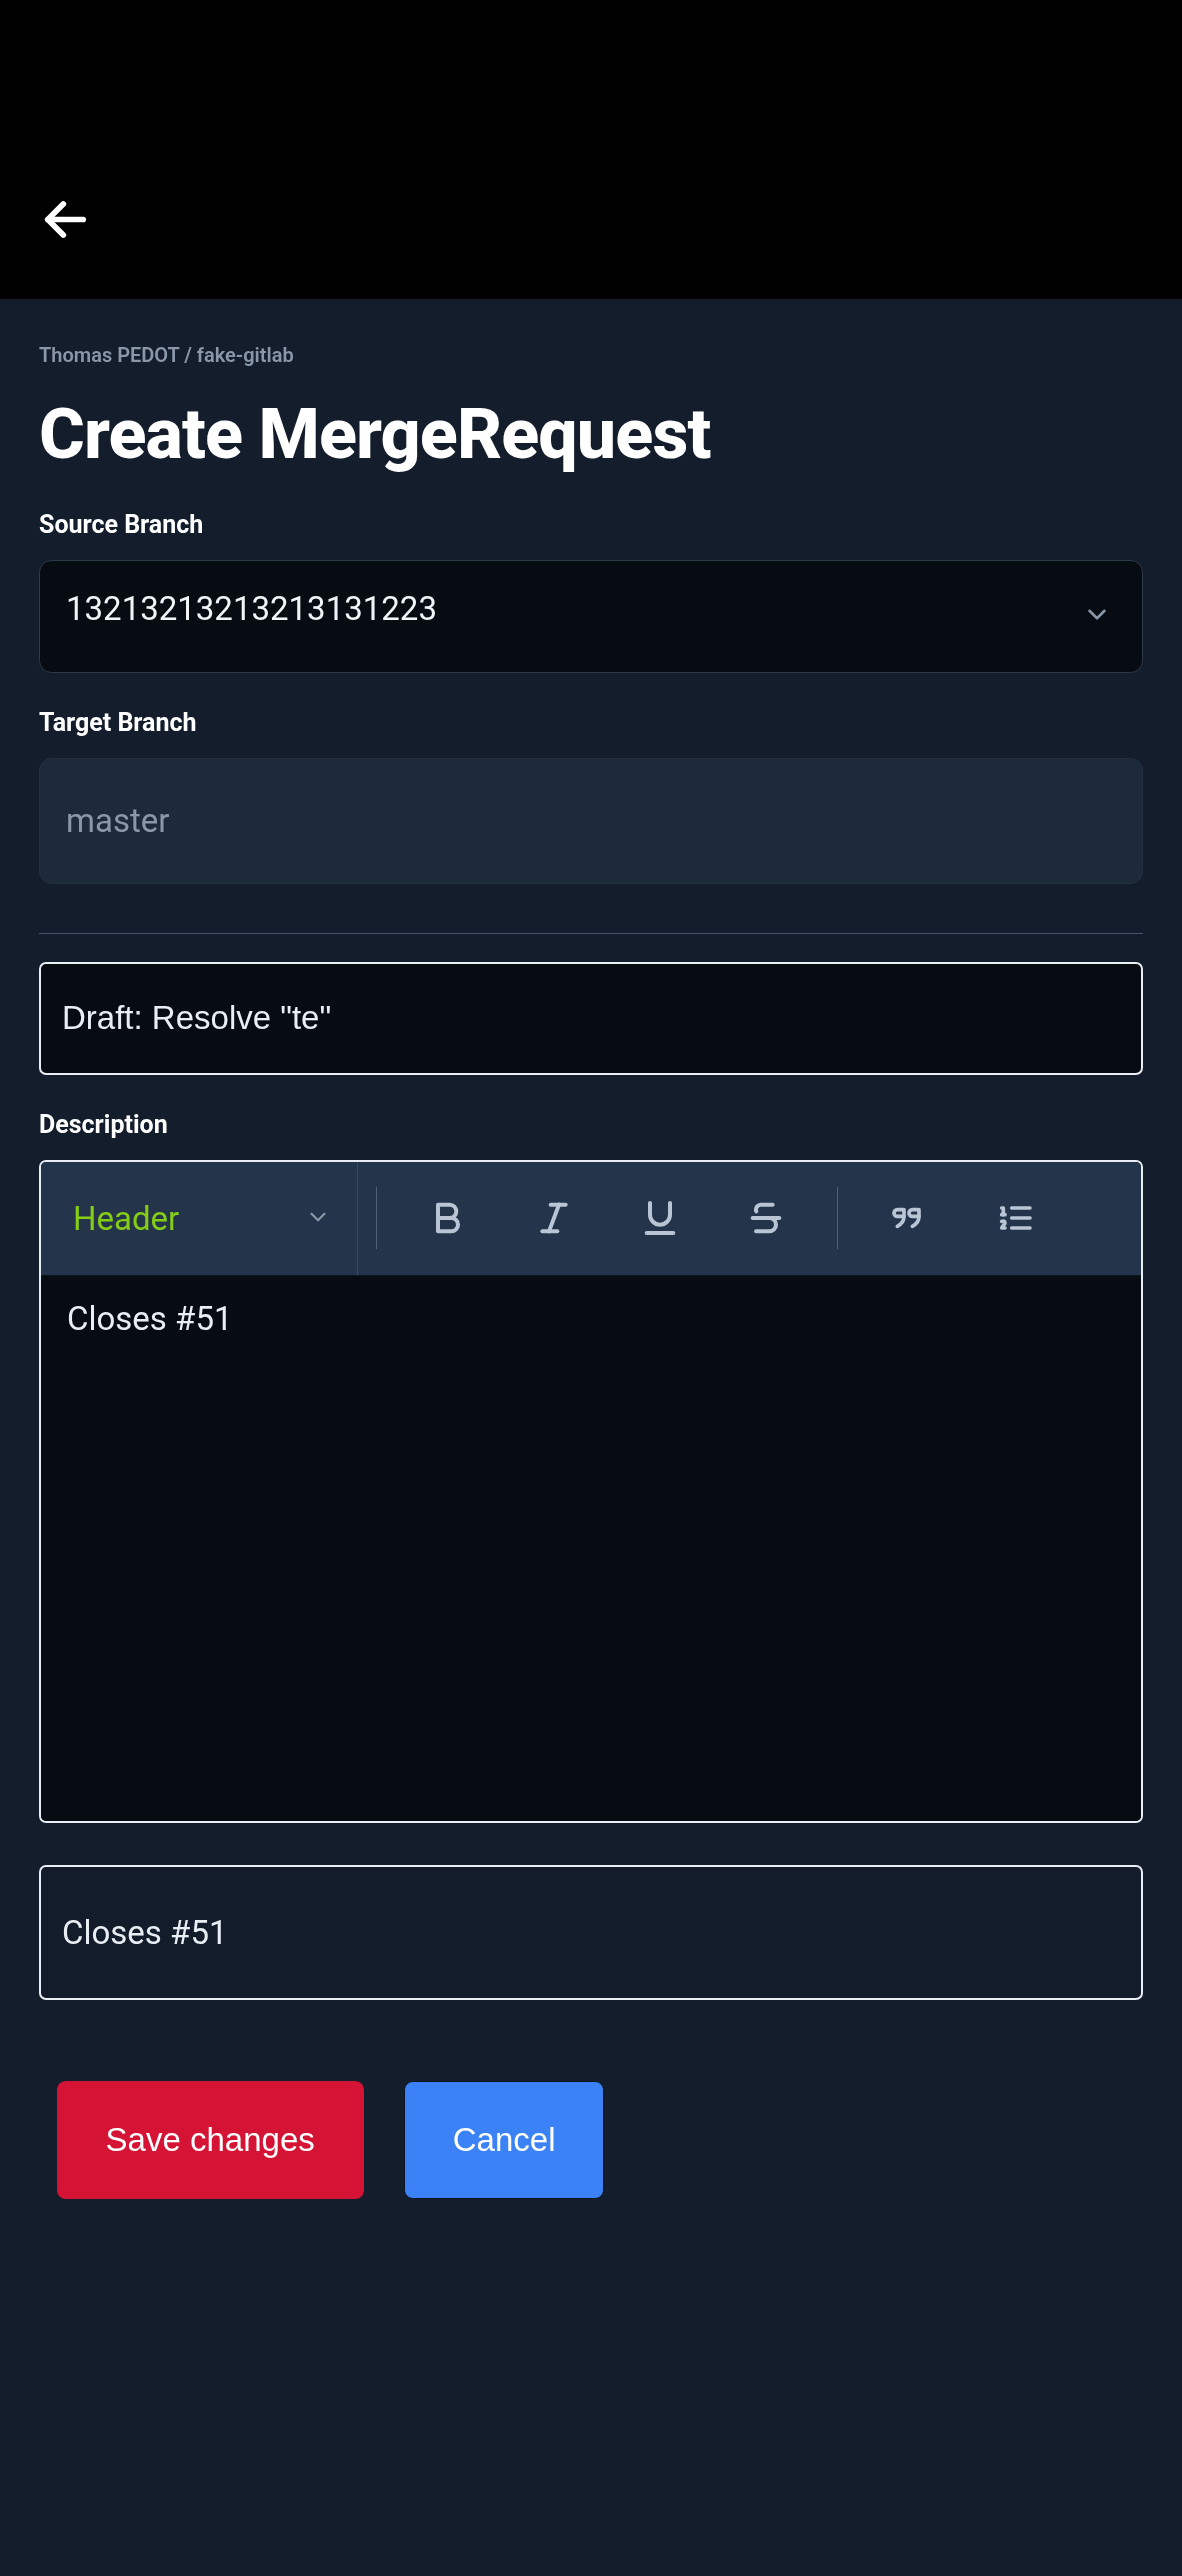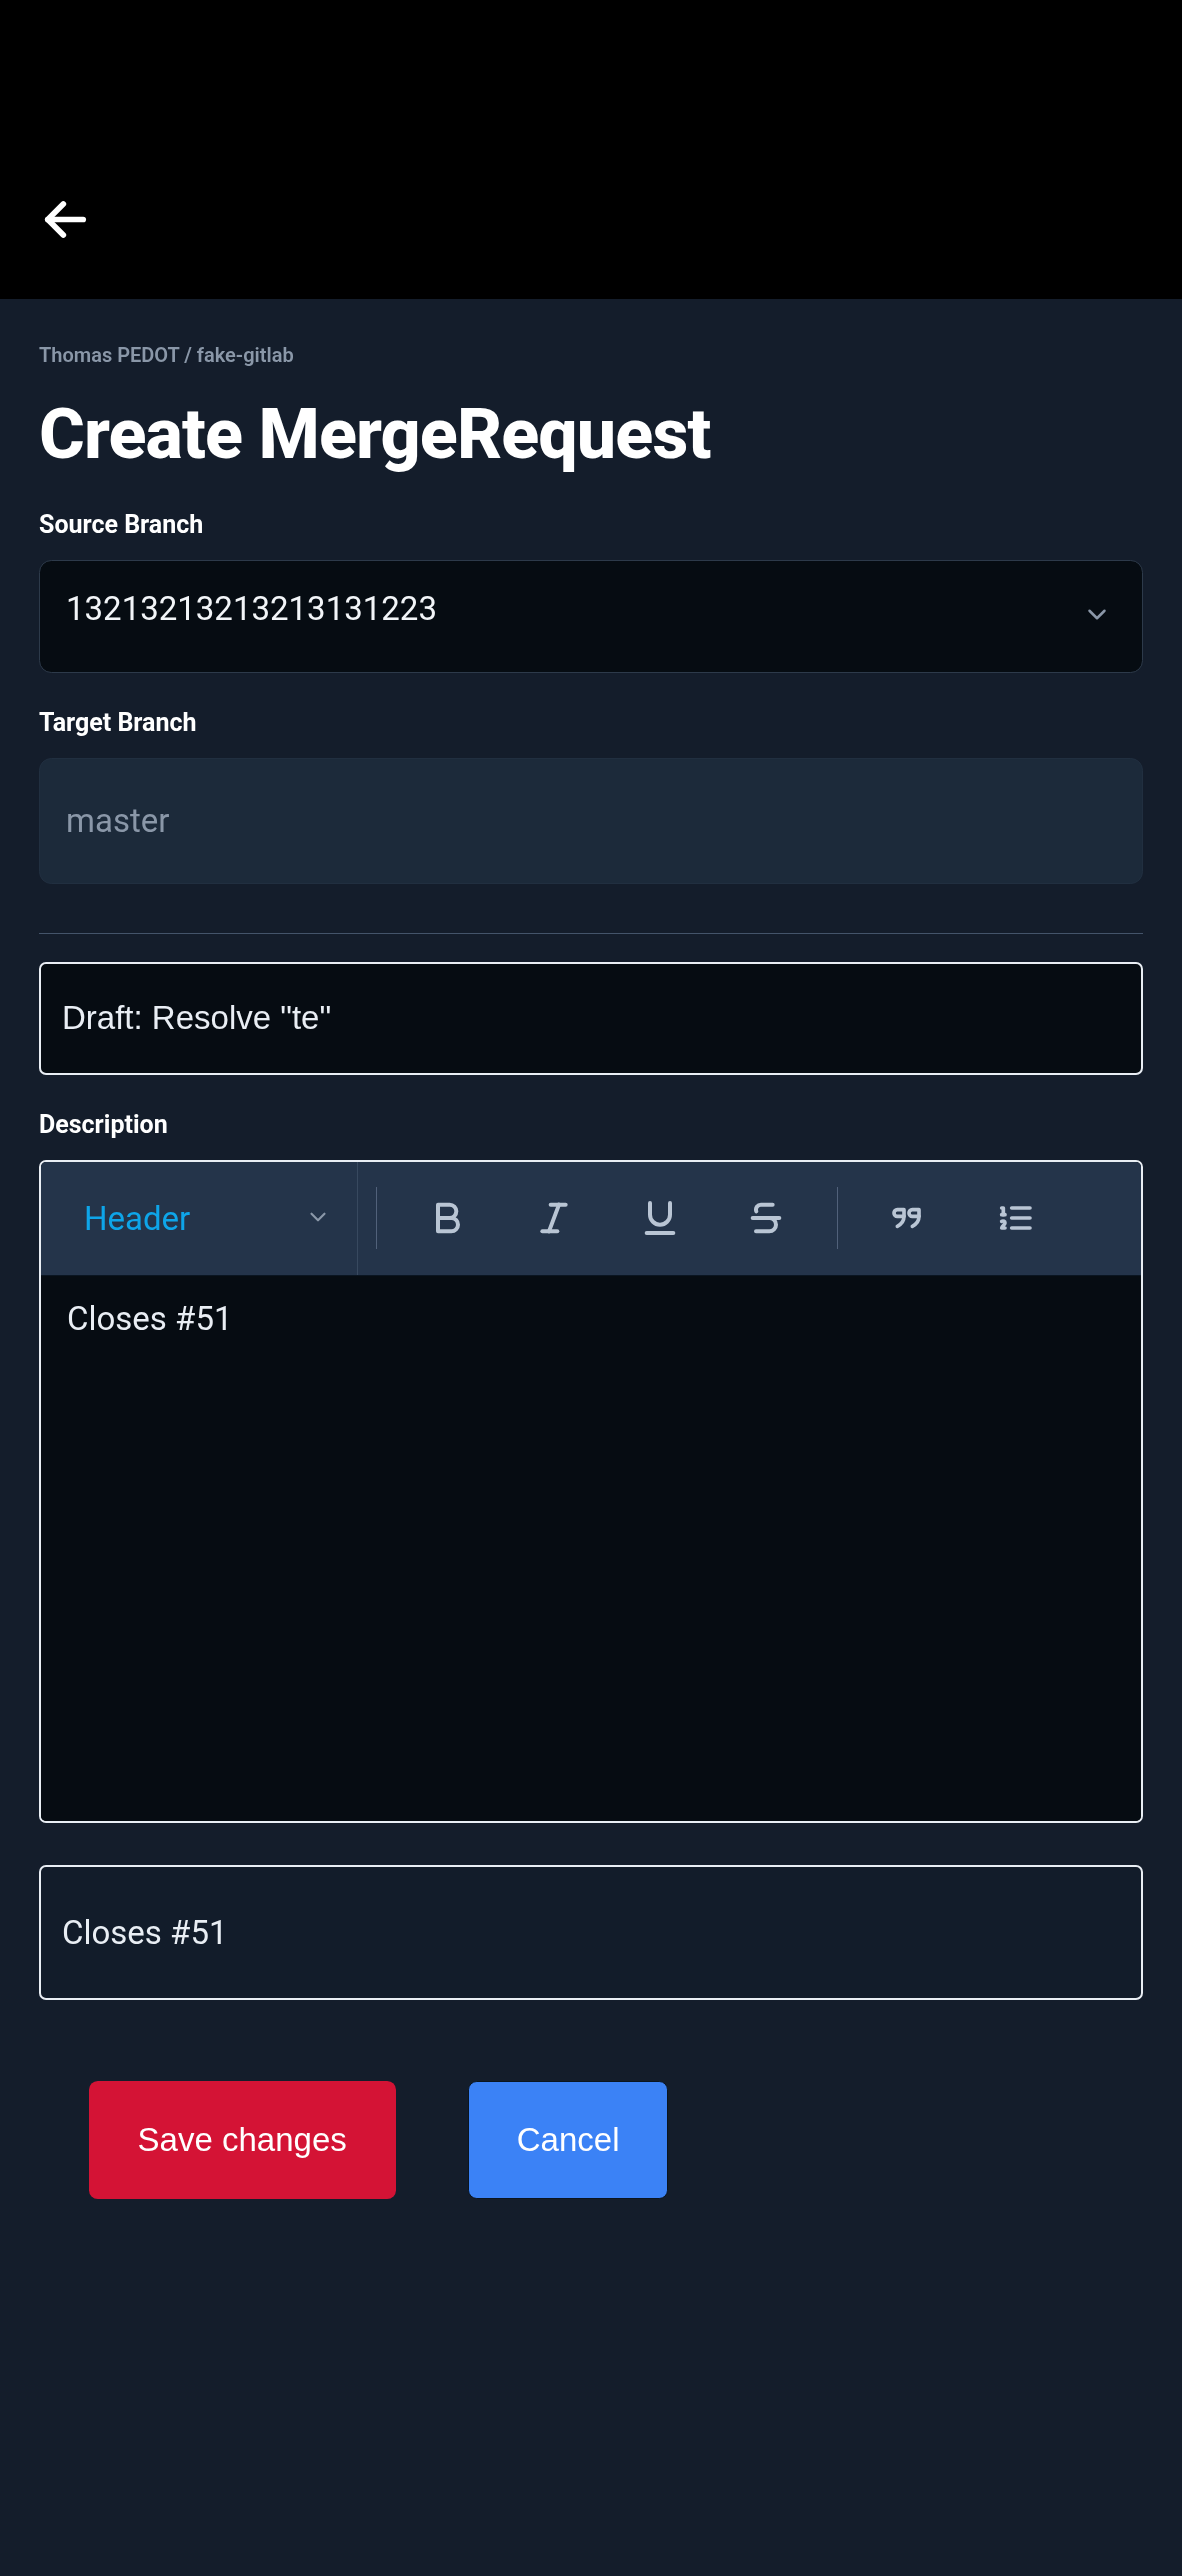--- a/index.html
+++ b/index.html
@@ -115,22 +115,22 @@
     height: 114px;
     border-bottom: 1.8px solid #0a1521;
     padding: 0 21px 0 0;
   }
   .header-select {
     width: 317px;
     height: 100%;
     display: flex;
     align-items: center;
     justify-content: space-between;
-    padding: 0 26px 0 43px;
-    color: #0ea5e9;
+    padding: 0 26px 0 32px;
+    color: #84cc16;
     font-size: 33px;
     border-right: 1.8px solid #38495f;
   }
   .tb-sep {
     width: 1.8px;
     height: 62px;
     background: #51617a;
     margin: 0 17.6px;
   }
   .tb-btn {
@@ -168,21 +168,20 @@
     height: 118px;
     display: inline-flex;
     align-items: center;
     justify-content: center;
     border-radius: 8.8px;
     font-size: 33px;
     font-weight: 500;
     padding: 0 49px;
     border: none;
     cursor: pointer;
-    margin-left: 32px;
   }
   .btn-primary { background: #d41335; color: #fff; }
   .btn-secondary { background: #3b82f6; color: #fff; border: 0.9px solid #0a1521; padding: 0 48px; }
 </style>
 </head>
 <body>
 
 <div class="topbar">
   <div class="back-icon">
     <svg viewBox="0 0 24 24" fill="none" stroke="currentColor" stroke-width="2.6" stroke-linecap="round" stroke-linejoin="round">

